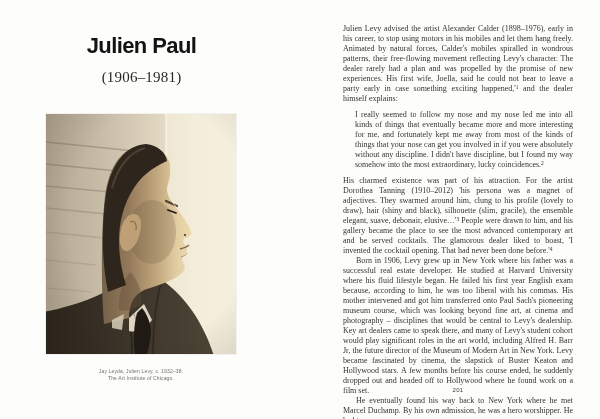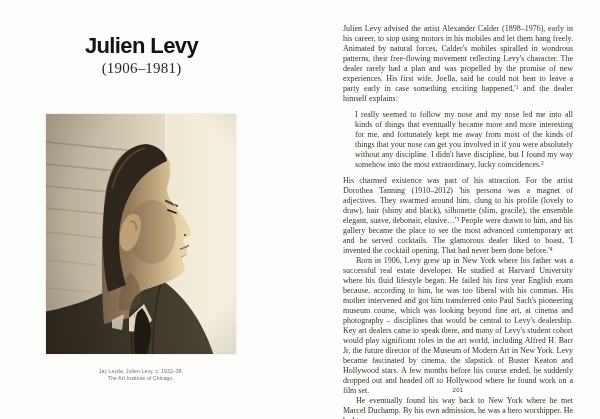--- a/index.html
+++ b/index.html
@@ -11,21 +11,21 @@
   .spread { position:absolute; inset:0; }
 
   
   .page-left { position:absolute; left:0; top:0; width:283px; height:419px; }
   .title {
     margin:33px 0 0 0; text-align:center;
     font-family:"Liberation Sans", sans-serif; font-weight:700;
     font-size:22px; line-height:26px; letter-spacing:-0.6px; color:#131313;
   }
   .dates {
-    text-align:center;
+    margin-top:9px; text-align:center;
     font-size:15px; line-height:18px; color:#2b2a27; letter-spacing:.2px;
   }
   .figure {
     position:absolute; left:46px; top:114px; width:190px; height:240px;
     box-shadow:0 0 0 .5px rgba(60,50,30,.12);
   }
   .figure svg { display:block; }
   .caption {
     position:absolute; left:36px; top:368px; width:210px; text-align:center;
     font-family:"Liberation Sans", sans-serif;
@@ -48,21 +48,21 @@
     font-family:"Liberation Sans", sans-serif;
     font-size:6px; color:#3d3d3a; letter-spacing:.4px;
   }
 </style>
 </head>
 <body>
 
 <div class="spread">
 
   <div class="page-left">
-    <h1 class="title">Julien Levy</h1>
+    <h1 class="title">Julien Paul</h1>
     <div class="dates">(1906–1981)</div>
 
     <div class="figure">
       <svg width="190" height="240" viewBox="0 0 190 240" xmlns="http://www.w3.org/2000/svg">
         <defs>
           <linearGradient id="bgGrad" x1="0" y1="0" x2="1" y2="0">
             <stop offset="0" stop-color="#b3a892"></stop>
             <stop offset=".3" stop-color="#c8bda8"></stop>
             <stop offset=".55" stop-color="#ddd3bd"></stop>
             <stop offset=".78" stop-color="#efe8d5"></stop>

